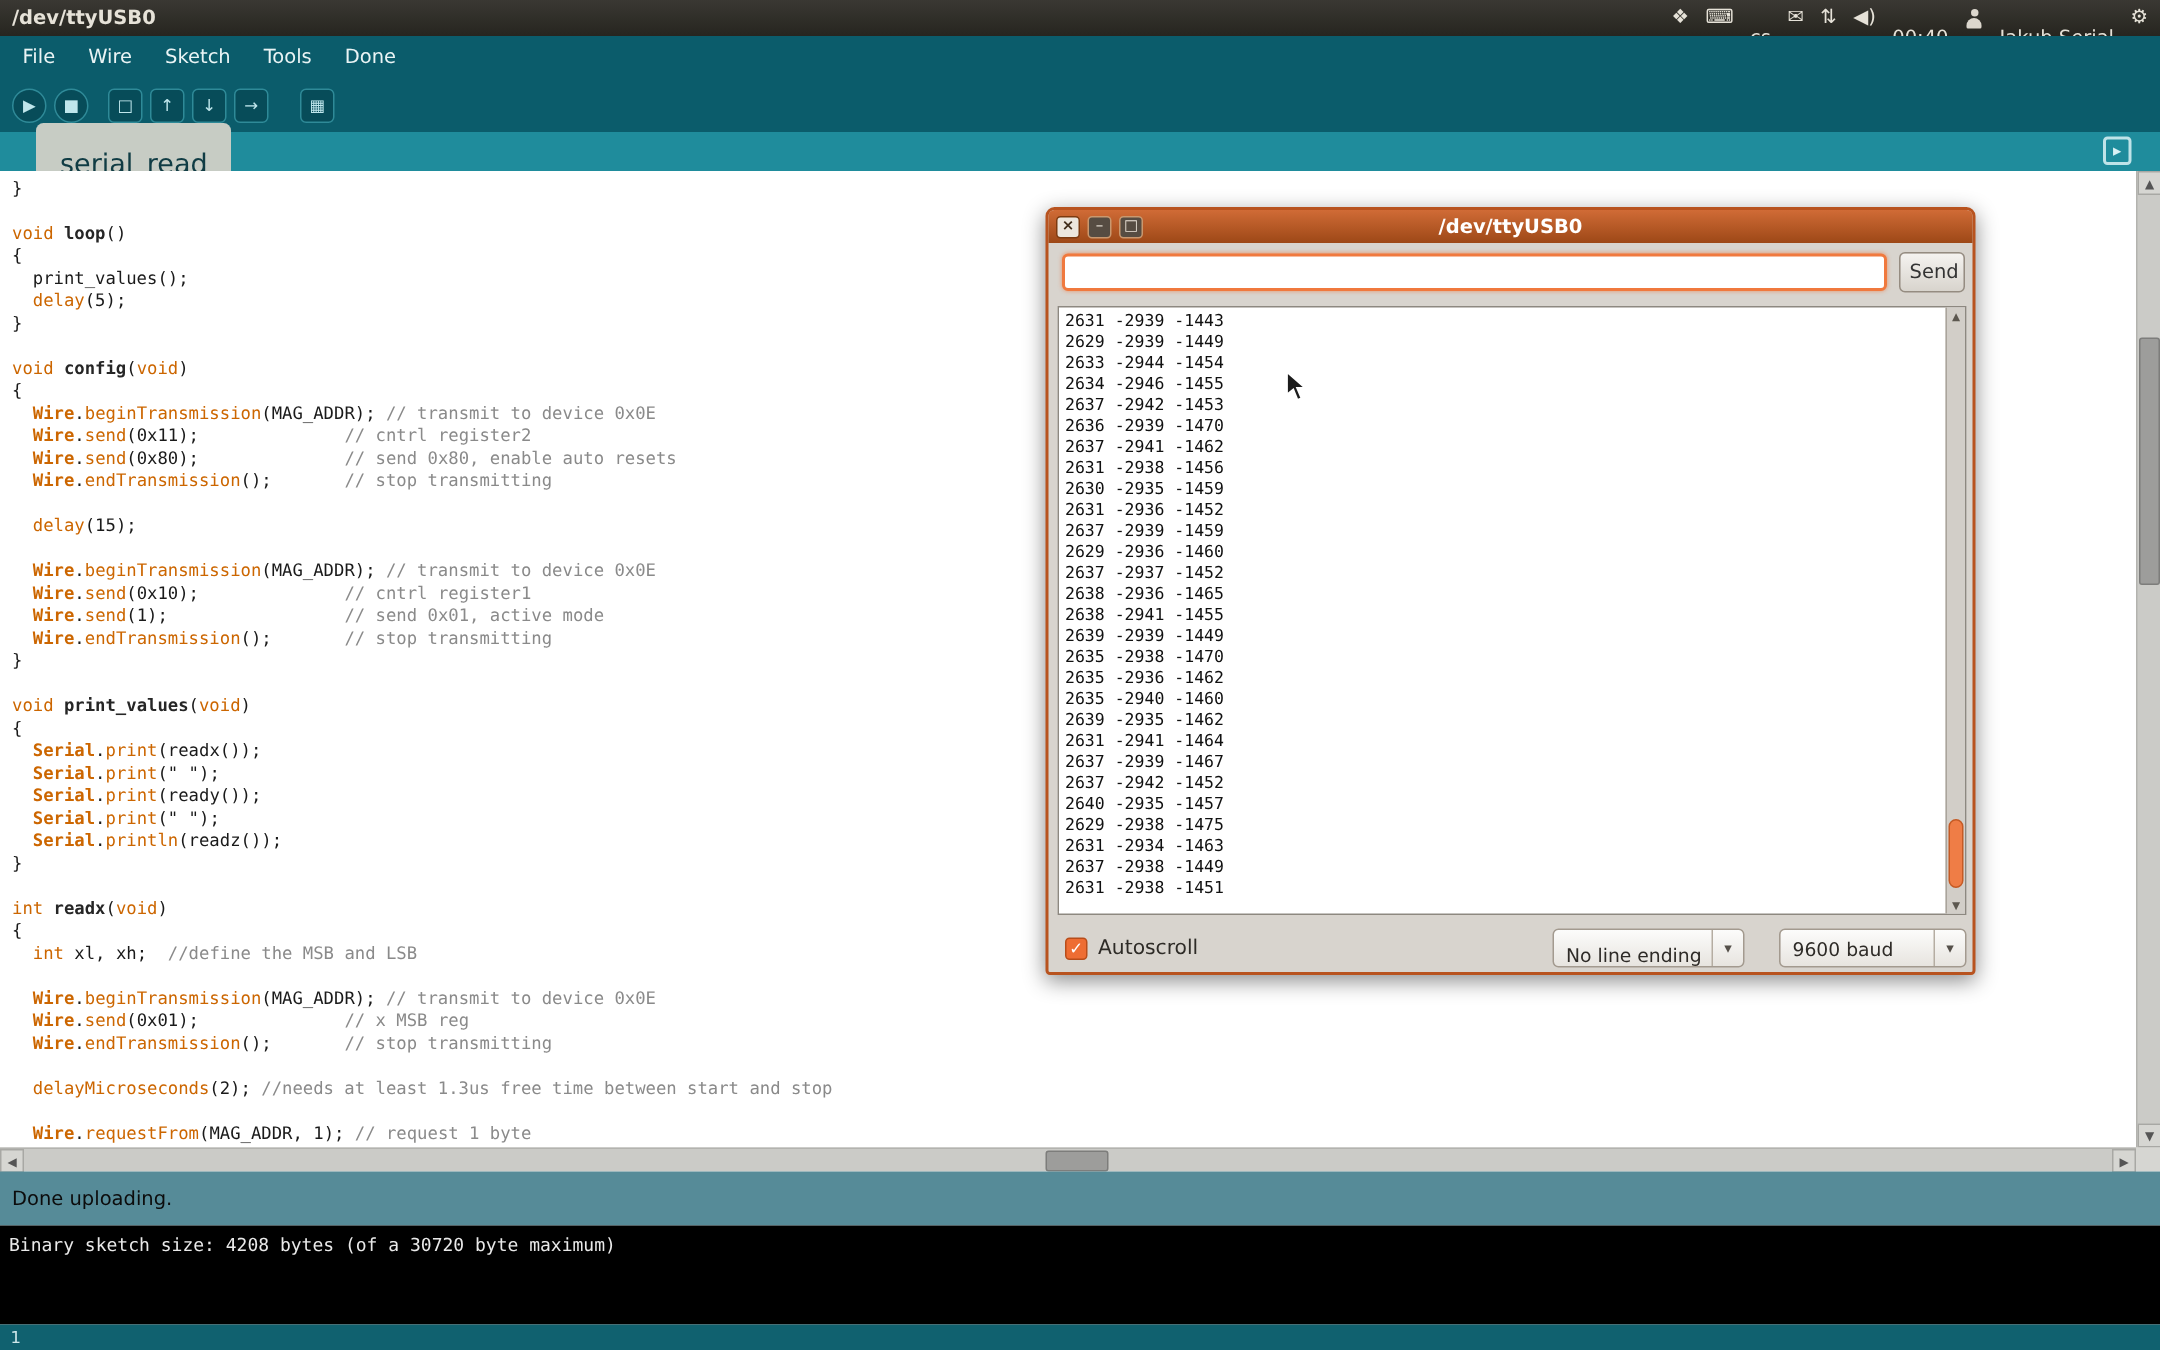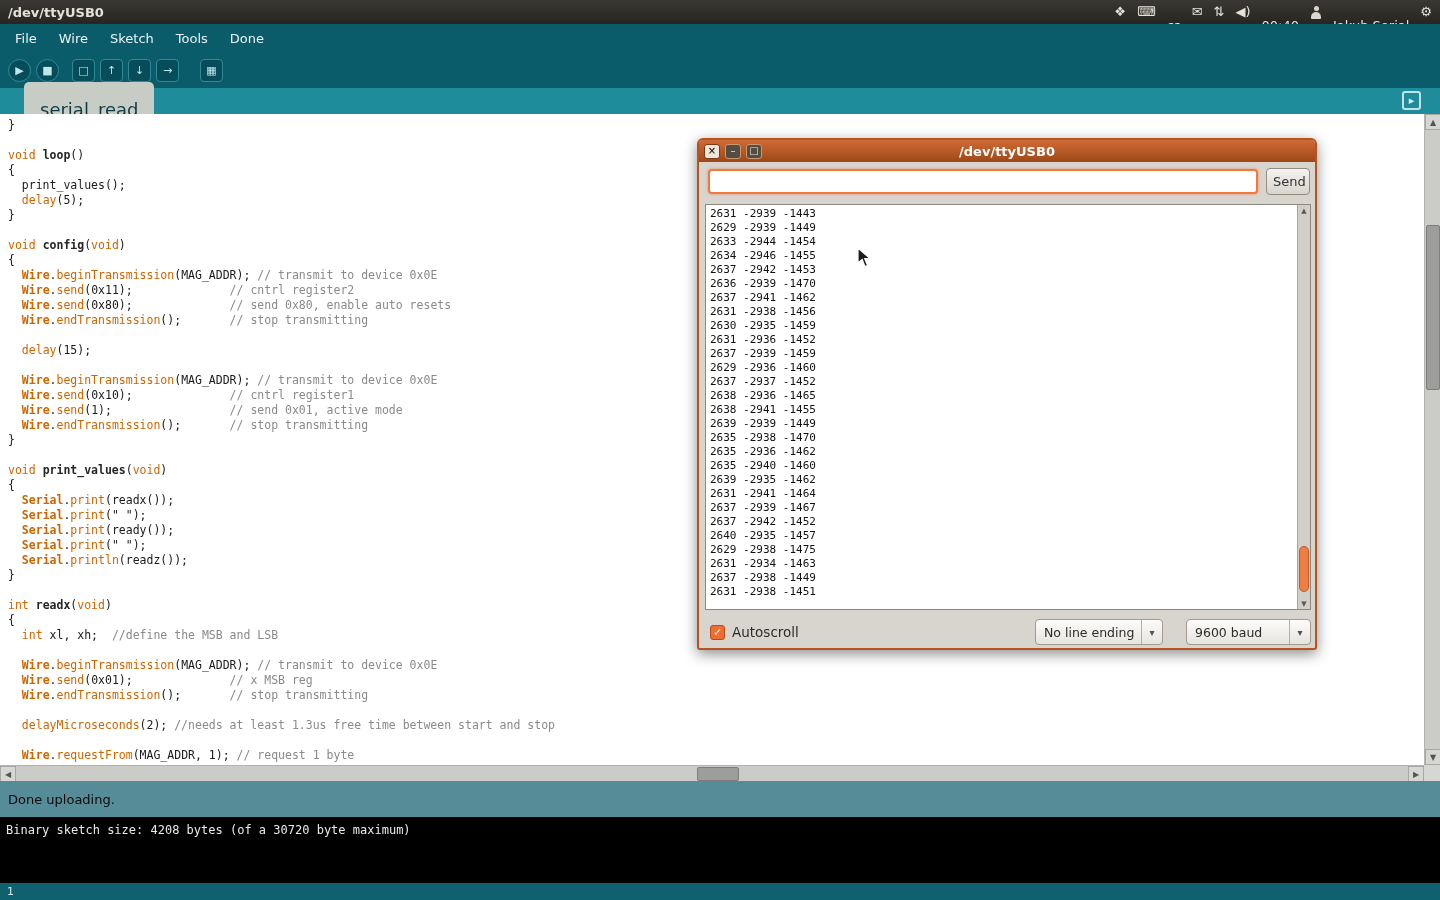--- a/index.html
+++ b/index.html
@@ -195,21 +195,21 @@
     background:linear-gradient(180deg,#fcfcfb,#e7e4df);
     border:1px solid #a39a8f; border-radius:4px;
     display:flex; align-items:center;
   }
   .combo .ctext { flex:1; font-size:12.5px; color:#2e2b27; padding-left:8px; white-space:nowrap; }
   .combo .carrow {
     width:21px; height:100%; border-left:1px solid #b5ada2;
     display:flex; align-items:center; justify-content:center;
     color:#55504a; font-size:10px;
   }
-  #combo-ending { left:336px; width:128px; }
+  #combo-ending { left:336px; width:128px;align-items:flex-end; }
   #combo-baud   { left:487px; width:125px; }
 
   
   #cursor { position:absolute; left:857px; top:247px; z-index:99; }
 </style>
 </head>
 <body>
 
 <div id="panel">
   <span class="wtitle">/dev/ttyUSB0</span>

